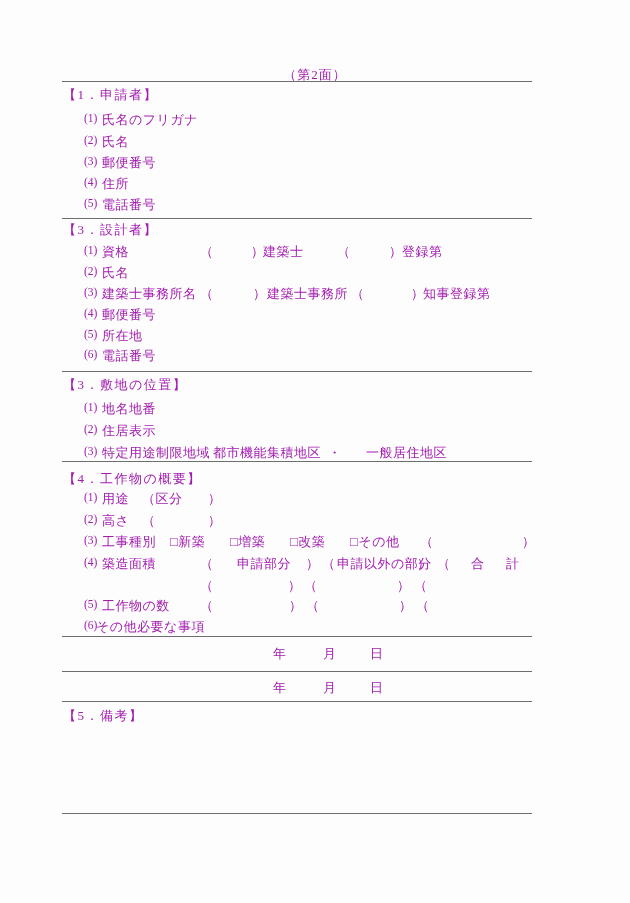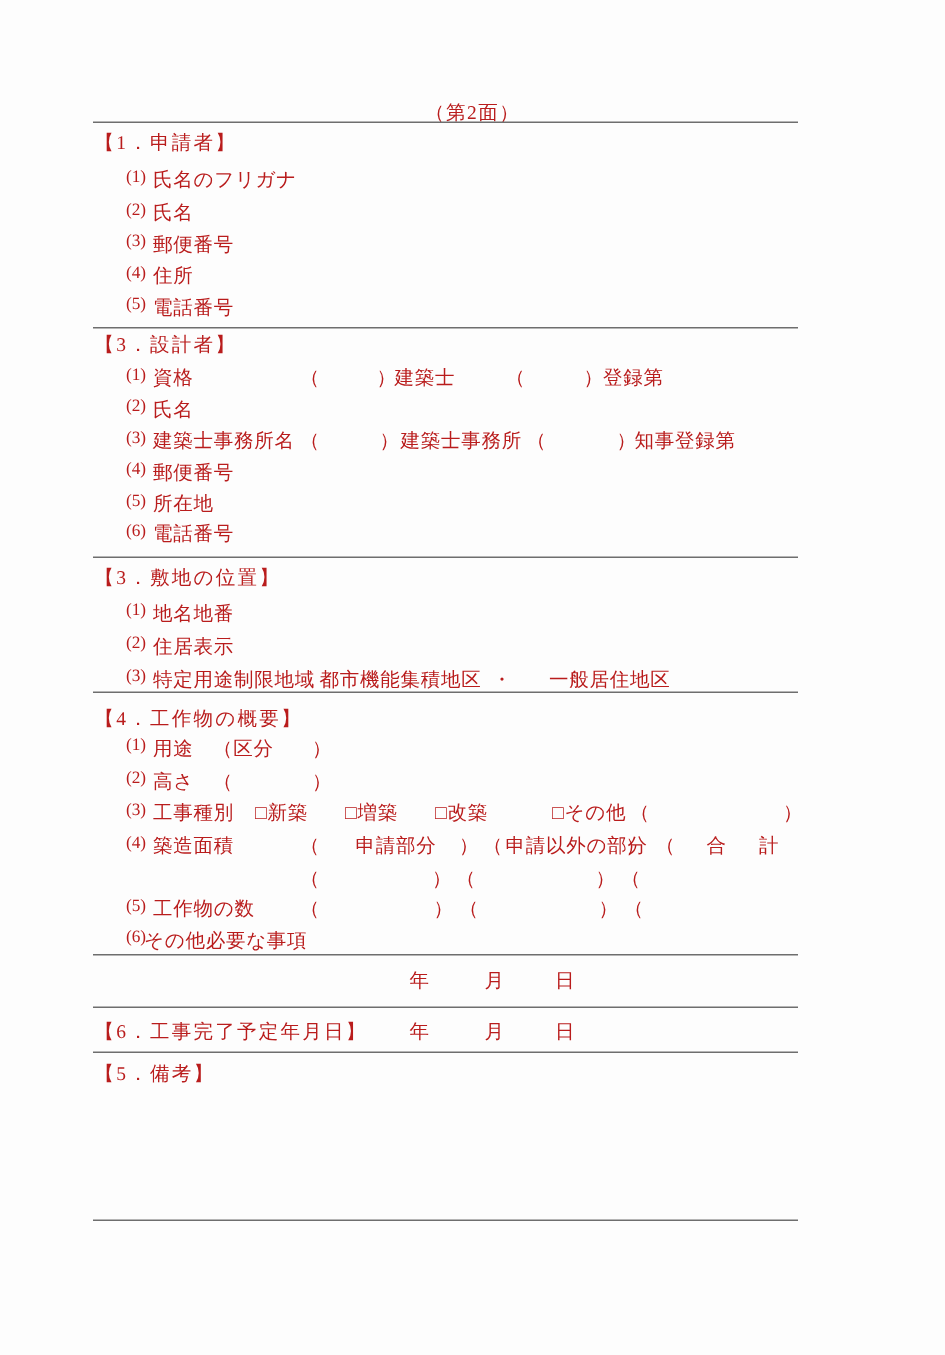--- a/index.html
+++ b/index.html
@@ -1,21 +1,21 @@
 <!DOCTYPE html>
 <html><head>
 <meta charset="utf-8">
 <style>
   html,body{margin:0;padding:0;background:#fdfdfd;}
   .page{
     position:relative;
     width:532px;height:903px;
     background:#fdfdfd;
     font-family:"Liberation Serif","DejaVu Serif",serif;
-    color:#b91c1c;
+    color:#a21caf;
     overflow:hidden;
   }
   .hr{
     position:absolute;left:62px;width:507px;height:1px;
     background:#6e6e6e;
   }
   .title{
     position:absolute;left:0;width:630px;text-align:center;
     font-size:13px;letter-spacing:1px;
   }
@@ -136,21 +136,21 @@
     <span class="lbl">高さ</span>
     <span class="seg" style="left:142px">（</span>
     <span class="seg" style="left:208px">）</span>
   </div>
   <div class="row" style="top:533px">
     <span class="num">(3)</span>
     <span class="lbl">工事種別</span>
     <span class="seg" style="left:170px">□新築</span>
     <span class="seg" style="left:230px">□増築</span>
     <span class="seg" style="left:290px">□改築</span>
-    <span class="seg" style="left:368px">□その他</span>
+    <span class="seg" style="left:350px">□その他</span>
     <span class="seg" style="left:420px">（</span>
     <span class="seg" style="left:522px">）</span>
   </div>
   <div class="row" style="top:555px">
     <span class="num">(4)</span>
     <span class="lbl">築造面積</span>
     <span class="seg" style="left:200px">（</span>
     <span class="seg" style="left:237px">申請部分</span>
     <span class="seg" style="left:306px">）</span>
     <span class="seg" style="left:322px">（</span>
@@ -186,21 +186,20 @@
   <div class="hr" style="top:636px"></div>
 
   <div class="row" style="top:645px">
     <span class="seg" style="left:273px">年</span>
     <span class="seg" style="left:323px">月</span>
     <span class="seg" style="left:370px">日</span>
   </div>
   <div class="hr" style="top:671px"></div>
 
   <div class="row" style="top:679px">
-    <span class="seg hdr" style="left:63px;top:0;position:absolute">【6．工事完了予定年月日】</span>
     <span class="seg" style="left:273px">年</span>
     <span class="seg" style="left:323px">月</span>
     <span class="seg" style="left:370px">日</span>
   </div>
   <div class="hr" style="top:701px"></div>
 
   <div class="hdr" style="top:707px">【5．備考】</div>
   <div class="hr" style="top:813px"></div>
 
 </div>

